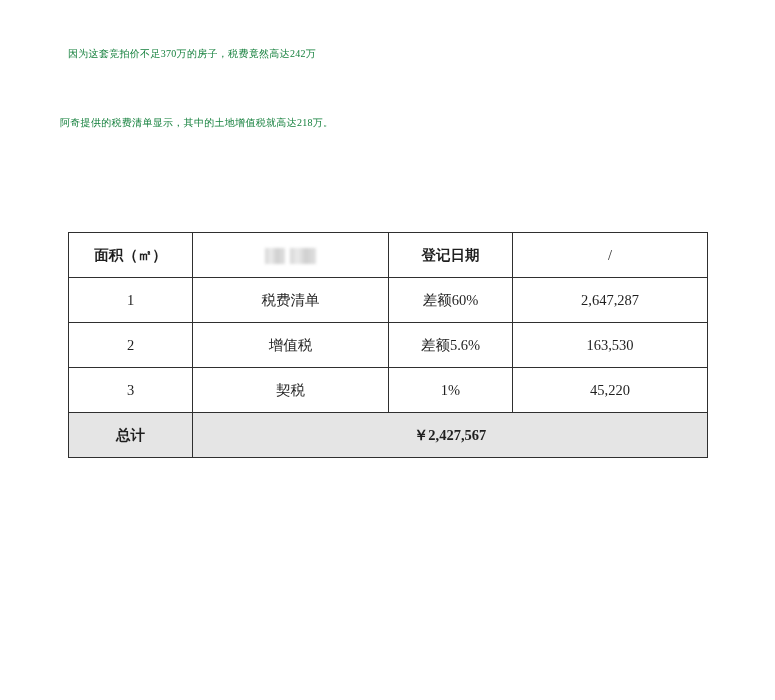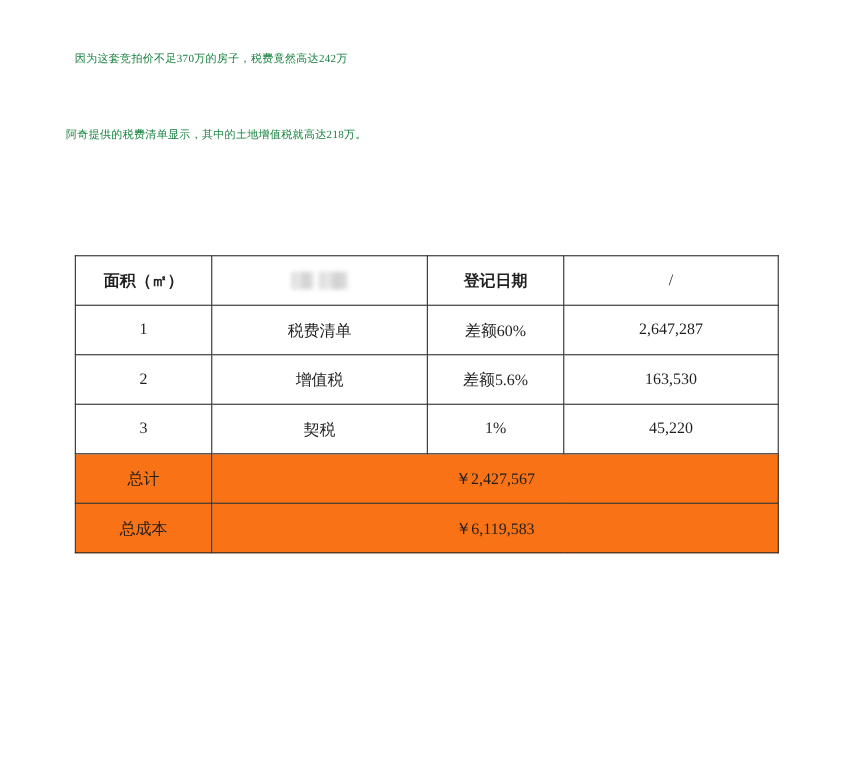--- a/index.html
+++ b/index.html
@@ -97,22 +97,22 @@
     background: linear-gradient(90deg,#d6d6d6 0%,#ebebeb 30%,#cfcfcf 60%,#e0e0e0 100%);
     filter: blur(1.8px);
     height: 16px;
     width: 20px;
     vertical-align: middle;
   }
   .redact-small.w2 { width: 26px; margin-left: 5px; }
 
   .lbl { font-weight: bold; }
   .total-row td {
-    background: #f97316;
-    font-weight: normal;
+    background: #e5e5e5;
+    font-weight: bold;
   }
 </style>
 </head>
 <body>
 
 <div class="article">
 
   <p class="para para-1">因为这套竞拍价不足370万的房子，税费竟然高达242万</p>
   <p class="para para-2">阿奇提供的税费清单显示，其中的土地增值税就高达218万。</p>
 
@@ -156,21 +156,17 @@
           <td>契税</td>
           <td>1%</td>
           <td>45,220</td>
         </tr>
 
         <tr class="total-row">
           <td>总计</td>
           <td colspan="3">￥2,427,567</td>
         </tr>
 
-        <tr class="total-row">
-          <td>总成本</td>
-          <td colspan="3">￥6,119,583</td>
-        </tr>
       </tbody>
     </table>
   </div>
 
 </div>
 
 </body></html>

